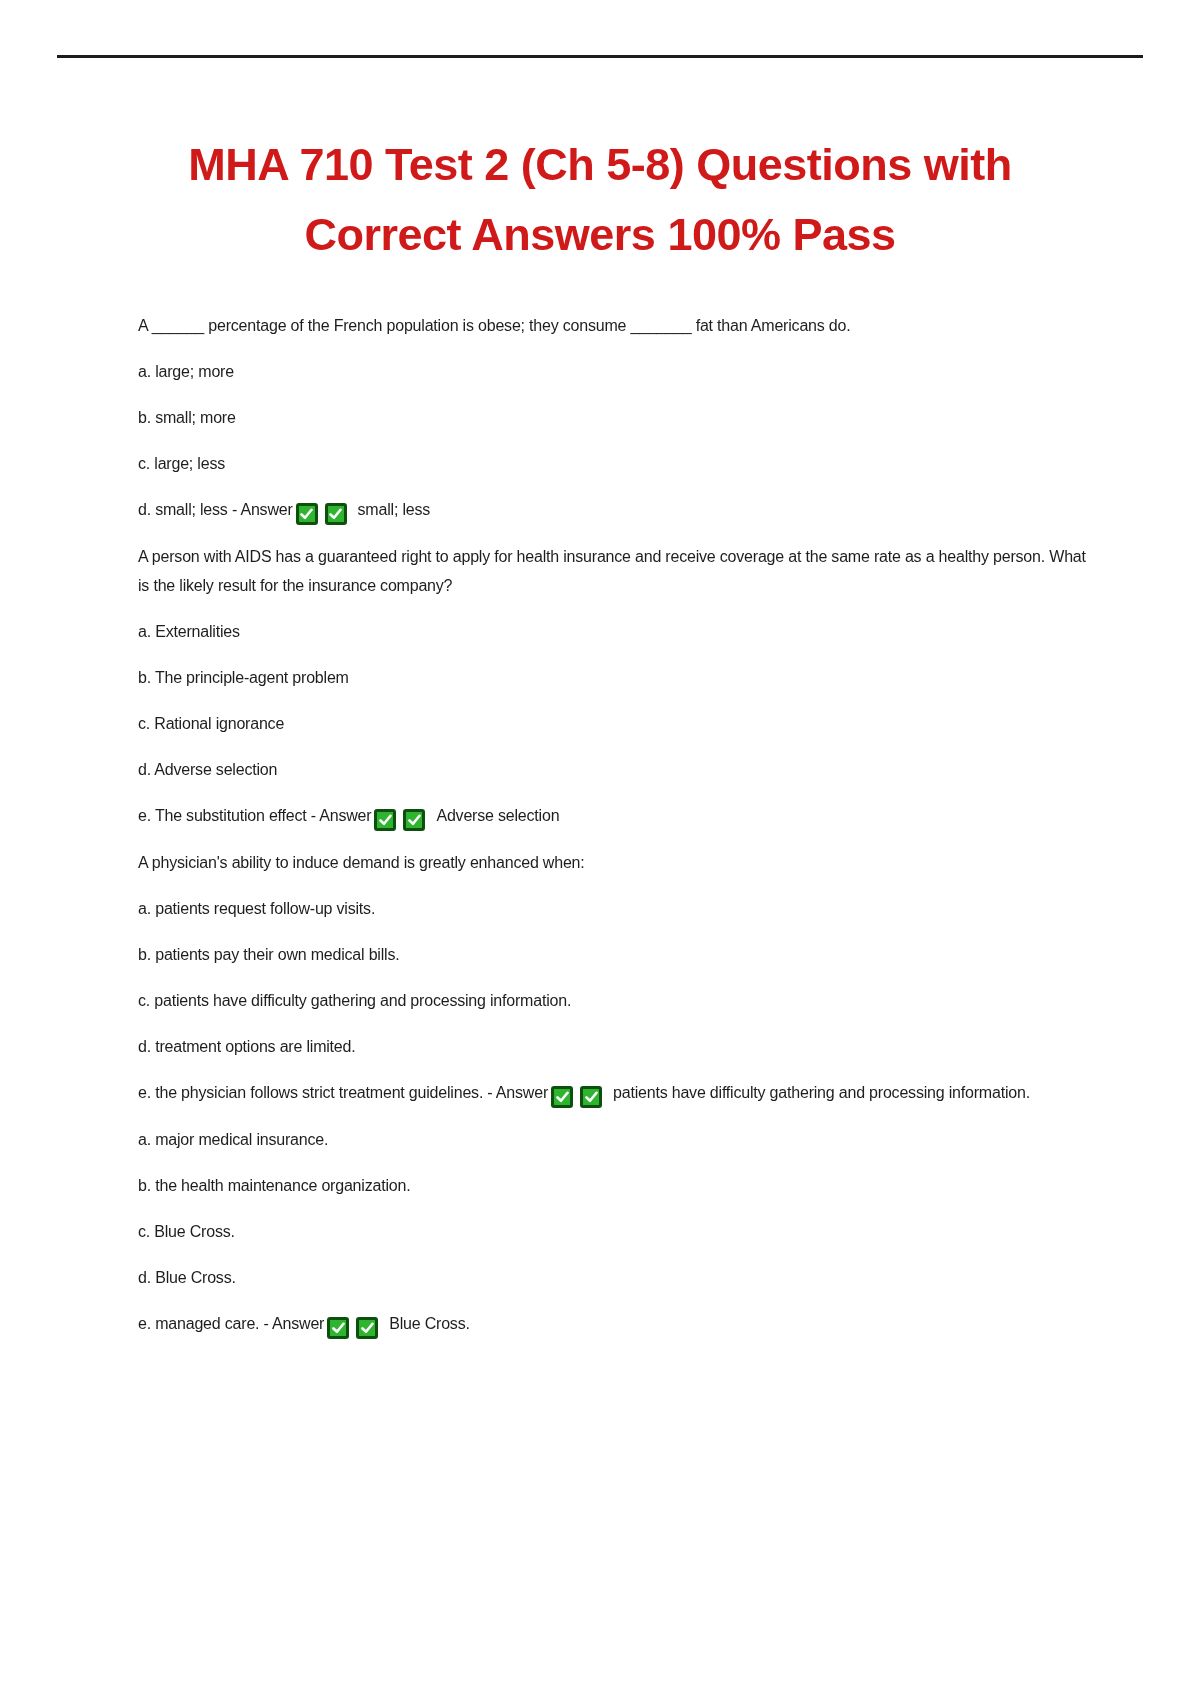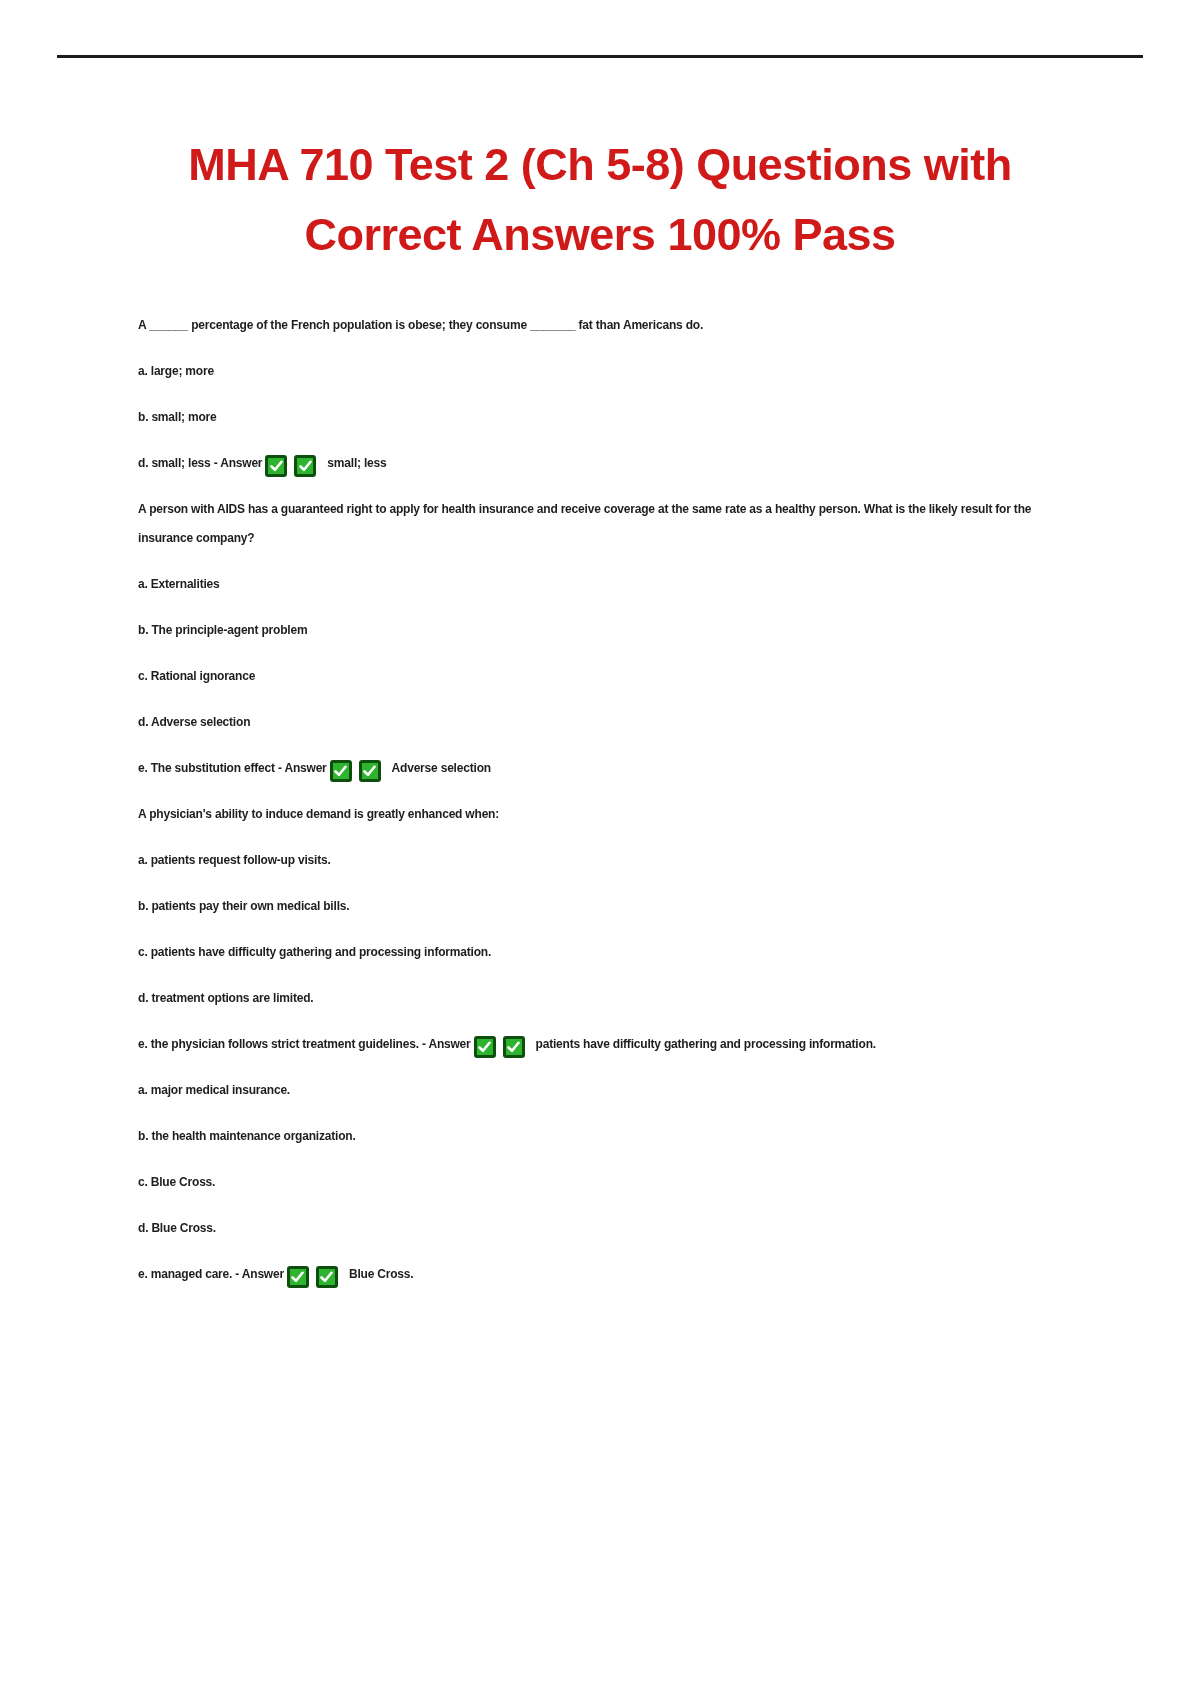--- a/index.html
+++ b/index.html
@@ -32,24 +32,23 @@
     font-weight: bold;
     font-size: 45px;
     line-height: 70px;
     letter-spacing: -0.5px;
   }
   .questions {
     padding: 41px 112px 0 138px;
   }
   .questions p {
     margin: 0 0 17px 0;
-    font-size: 12px;
+    font-size: 16px;
     line-height: 29px;
     letter-spacing: -0.2px;
-    font-weight: bold;
   }
   .checkbox {
     display: inline-flex;
     align-items: center;
     justify-content: center;
     box-sizing: border-box;
     width: 22px;
     height: 22px;
     background: var(--cb-fill, #2eb42e);
     border: 3px solid var(--cb-border, #0d4f0d);
@@ -68,20 +67,21 @@
 
   <div class="title">
     <div>MHA 710 Test 2 (Ch 5-8) Questions with</div>
     <div>Correct Answers 100% Pass</div>
   </div>
 
   <div class="questions">
       <p class="question">A ______ percentage of the French population is obese; they consume _______ fat than Americans do.</p>
       <p class="option"><span>a. large; more</span></p>
       <p class="option"><span>b. small; more</span></p>
+      <p class="option"><span>c. large; less</span></p>
       <p class="option"><span>d. small; less - Answer</span><span class="checkbox">
           <svg width="13" height="12" viewBox="0 0 13 12" aria-hidden="true">
             <polyline points="1.5,6.5 5,9.8 11.5,1.8" fill="none" stroke="#ffffff" stroke-width="2.6" stroke-linecap="round" stroke-linejoin="round"></polyline>
           </svg>
         </span><span class="checkbox">
           <svg width="13" height="12" viewBox="0 0 13 12" aria-hidden="true">
             <polyline points="1.5,6.5 5,9.8 11.5,1.8" fill="none" stroke="#ffffff" stroke-width="2.6" stroke-linecap="round" stroke-linejoin="round"></polyline>
           </svg>
         </span><span class="answer">small; less</span></p>
       <p class="question">A person with AIDS has a guaranteed right to apply for health insurance and receive coverage at the same rate as a healthy person. What is the likely result for the insurance company?</p>

